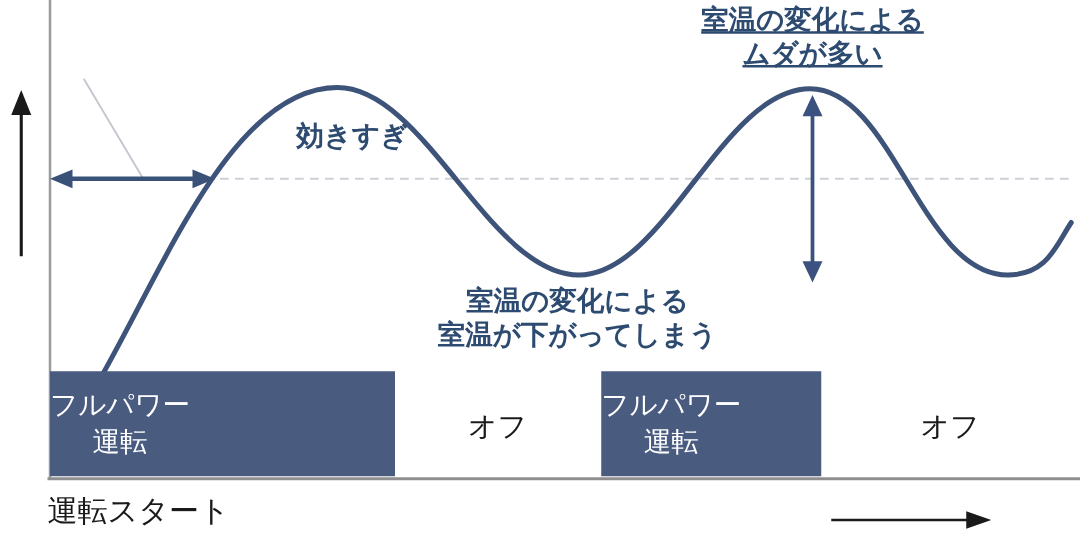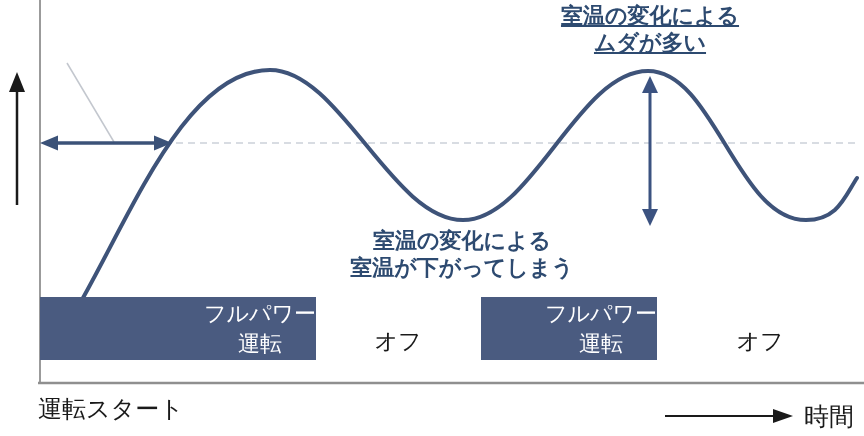--- a/index.html
+++ b/index.html
@@ -35,26 +35,26 @@
     font-size: 25px;
     line-height: 28px;
     letter-spacing: 0;
     word-break: break-all;
   }
   .start-label { left: 38px; top: 393px; font-size: 24px; }
   .time-label { left: 804px; top: 400px; font-size: 25px; }
   .phase-bar {
     position: absolute;
     top: 297px;
-    height: 63px;
+    height: 84px;
     background: #4a5b80;
     z-index: 2;
     display: flex;
     align-items: center;
-    justify-content: flex-end;
+    justify-content: flex-start;
   }
   .phase-bar .phase-text {
     color: #ffffff;
     font-size: 22px;
     line-height: 30px;
     text-align: center;
     white-space: pre-line;
   }
   .bar1 { left: 40px; width: 276px; }
   .bar2 { left: 481px; width: 176px; }
@@ -115,20 +115,20 @@
 運転</span>
   </div>
   <div class="phase-bar bar2">
     <span class="phase-text">フルパワー
 運転</span>
   </div>
   <div class="off-label off1">オフ</div>
   <div class="off-label off2">オフ</div>
 
   <div class="label black-label start-label">運転スタート</div>
-  <div class="label black-label time-label">時間</div>
 
+  <div class="label anno anno-kiki">効きすぎ</div>
   <div class="label anno anno2">室温の変化による
 ムダが多い</div>
   <div class="label anno anno3">室温の変化による
 室温が下がってしまう</div>
 
 </div>
 
 </body></html>

